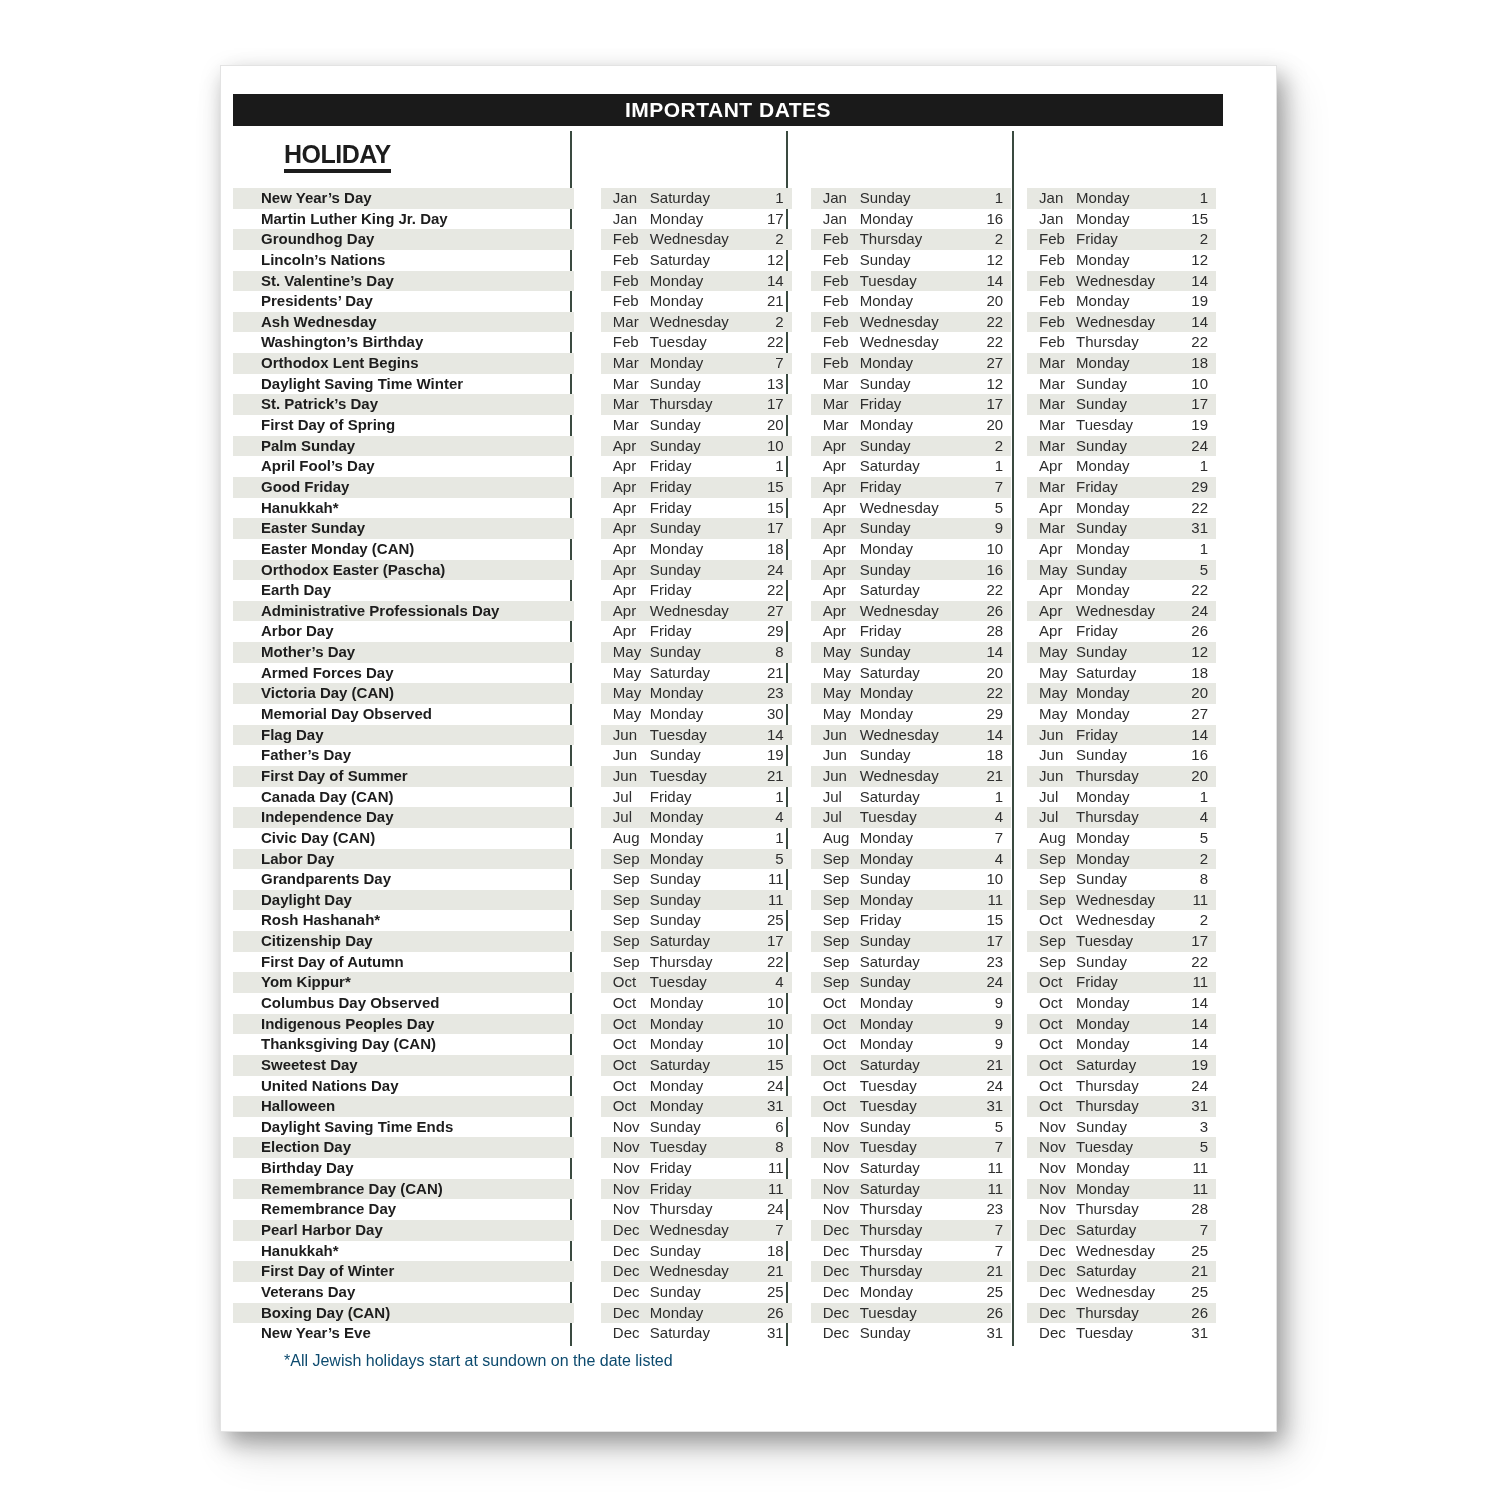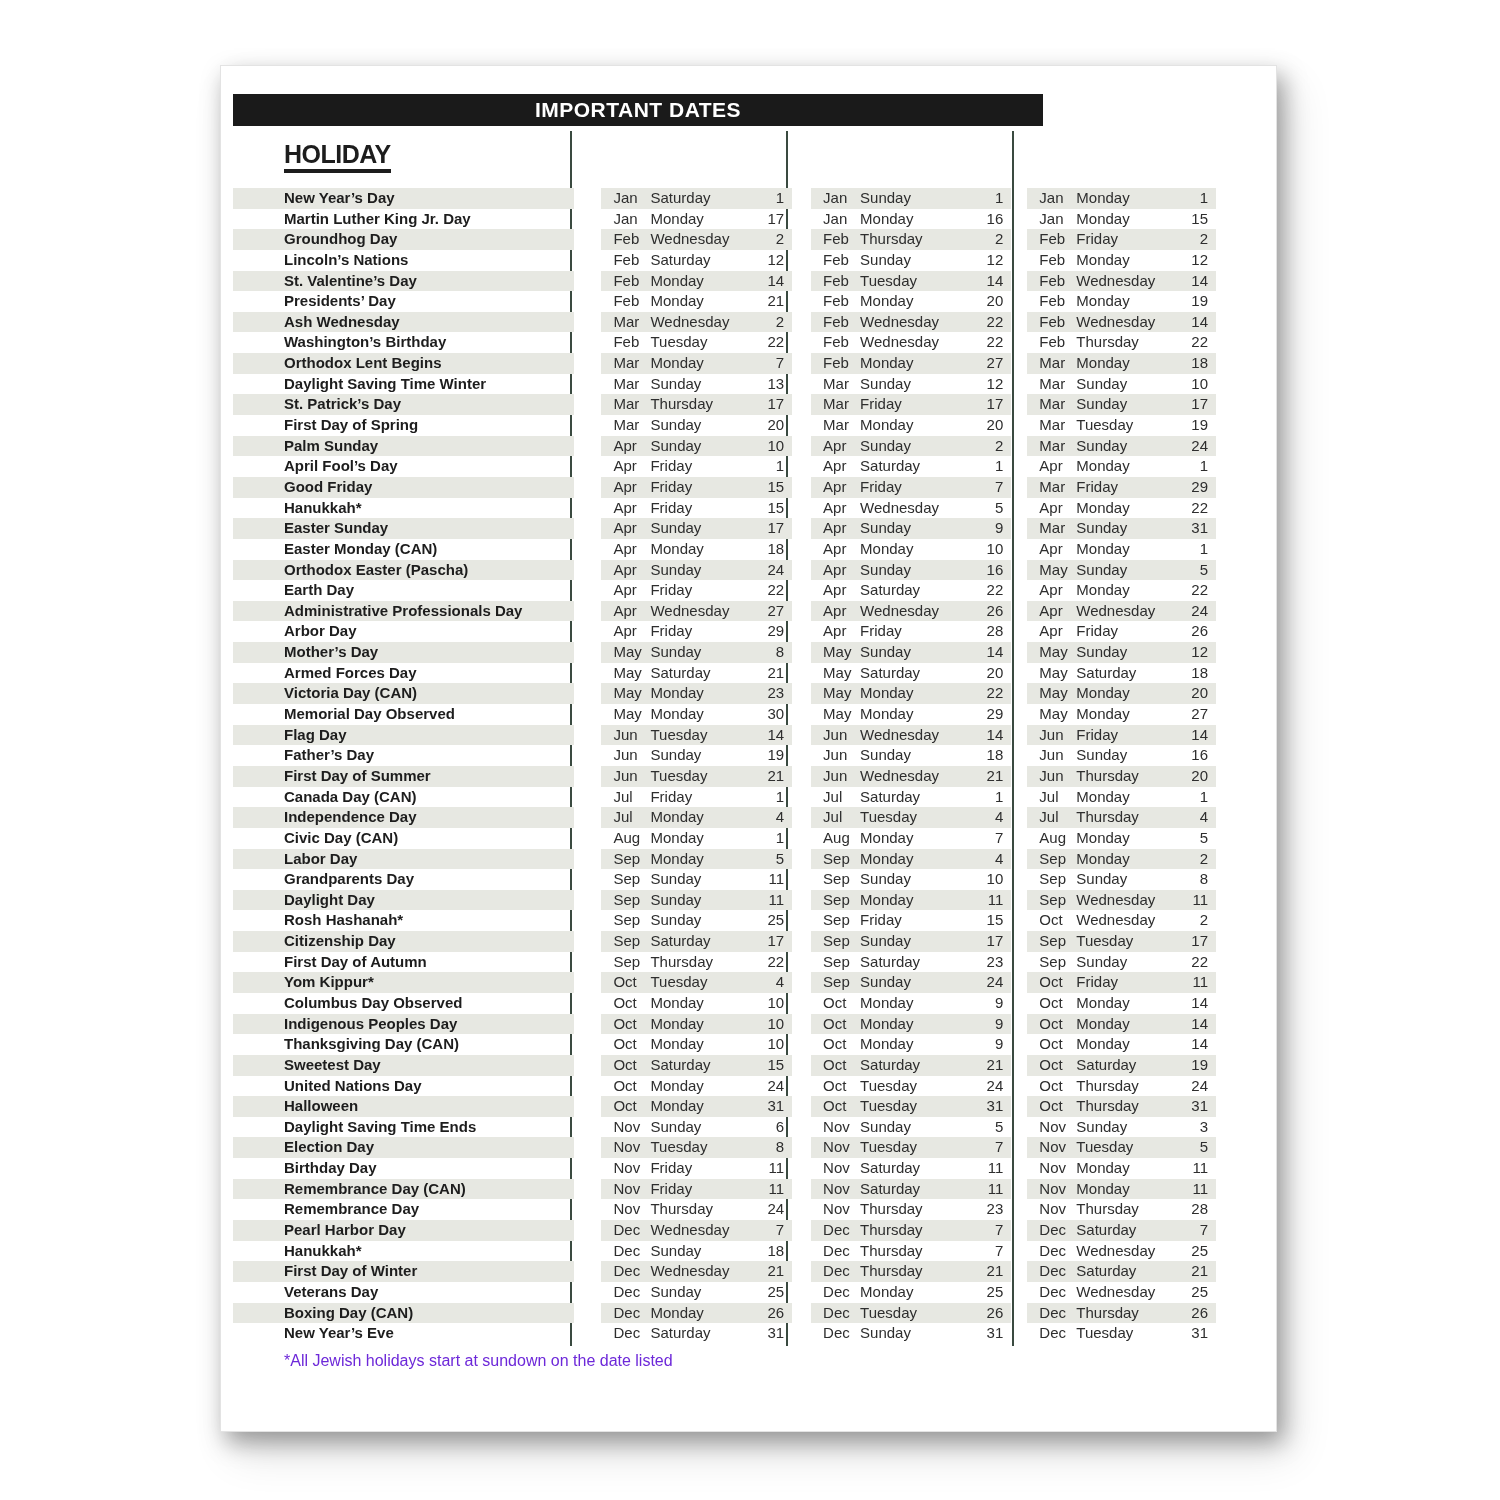--- a/index.html
+++ b/index.html
@@ -13,21 +13,21 @@
   *{margin:0;padding:0;box-sizing:border-box;}
   html,body{width:1500px;height:1500px;background:#ffffff;
     font-family:"Liberation Sans","DejaVu Sans",sans-serif;color:var(--ink);}
   .canvas{position:relative;width:1500px;height:1500px;overflow:hidden;}
   .page{
     position:absolute;left:220px;top:65px;width:1057px;height:1367px;
     background:#ffffff;border:1px solid #e3e3e3;
     box-shadow:6px 10px 22px rgba(0,0,0,0.35), 14px 22px 40px rgba(0,0,0,0.12);
   }
   .title-bar{
-    position:absolute;left:12px;top:28px;width:810px;height:32px;
+    position:absolute;left:12px;top:28px;width:990px;height:32px;
     background:var(--bar-bg);color:var(--bar-text);
     text-align:center;line-height:32px;
     font-size:21px;font-weight:bold;letter-spacing:0.5px;
   }
   .section-title{
     position:absolute;left:63px;top:76px;
     font-size:25px;font-weight:bold;letter-spacing:-0.5px;
     border-bottom:4px solid #1d1d1d;padding-bottom:2px;line-height:1.0;
     display:inline-block;
   }
@@ -41,35 +41,35 @@
     position:absolute;left:12px;top:122px;width:983px;
   }
   .row{
     display:flex;height:20.65px;line-height:20.65px;font-size:15px;
     align-items:stretch;
   }
   .cell{height:100%;}
   .row.striped .cell{background:var(--stripe);}
   .cell.name{
     width:354px;margin-right:27px;
-    padding-left:51px;font-weight:bold;color:var(--ink);
+    padding-left:28px;font-weight:bold;color:var(--ink);
     white-space:nowrap;overflow:hidden;
   }
   .cell.group{
     display:flex;padding-left:12px;padding-right:8px;color:var(--ink-soft);
     white-space:nowrap;
   }
   .cell.g0{width:198px;margin-right:19px;}
   .cell.g1{width:208px;margin-right:16px;}
   .cell.g2{width:196px;margin-right:0;}
   .month{width:37px;flex:0 0 auto;}
   .weekday{flex:1 1 auto;}
   .daynum{flex:0 0 auto;text-align:right;min-width:22px;}
   .footnote{
-    position:absolute;left:63px;top:1286px;font-size:16px;color:#6d28d9;
+    position:absolute;left:63px;top:1286px;font-size:16px;color:#0c4a6e;
   }
 </style>
 </head>
 <body>
 
 <div class="canvas">
   <div class="page">
 
     <div class="title-bar">IMPORTANT DATES</div>
 

